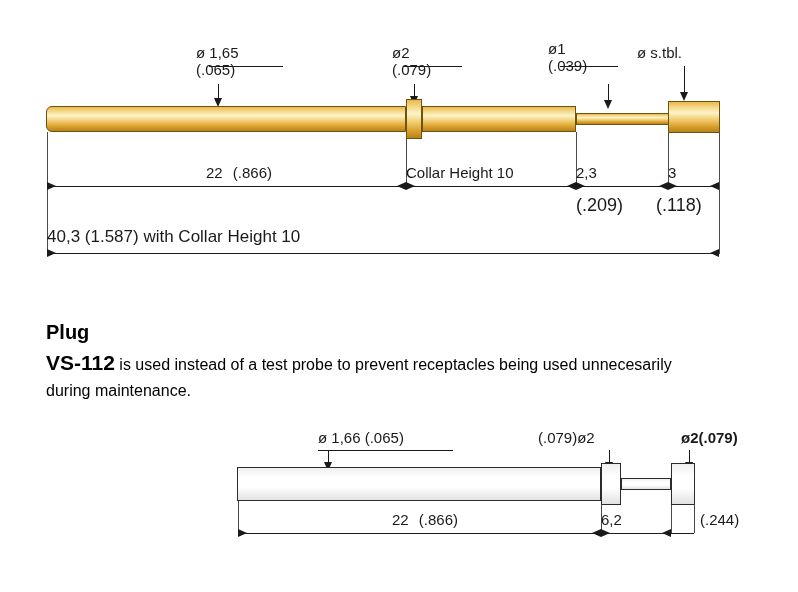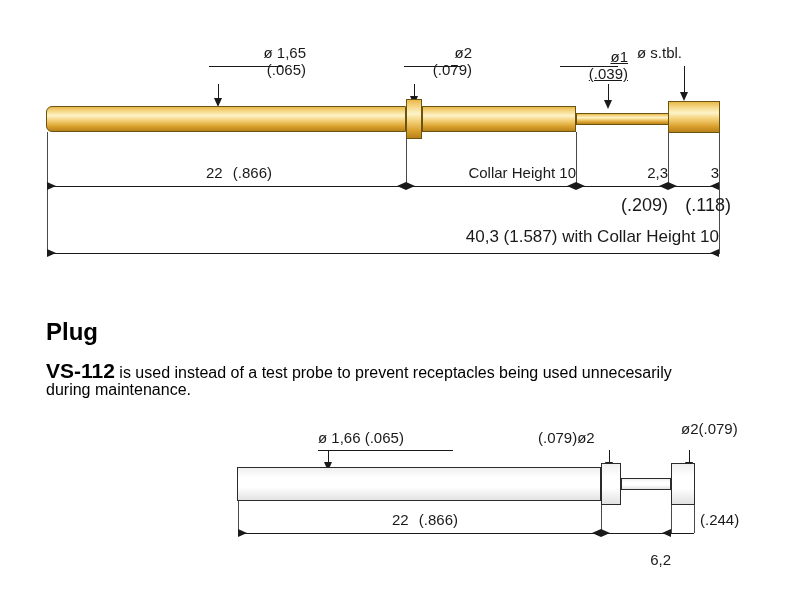--- a/index.html
+++ b/index.html
@@ -26,21 +26,21 @@
     white-space: nowrap;
     color: #1a1a1a;
   }
   .lbl.small {
     font-size: 18px;
   }
   .lbl.big {
     font-size: 17px;
   }
   .ctr {
-    text-align: right;
+    text-align: left;
   }
 
   
   .hline {
     position: absolute;
     height: 0;
     border-top: 1px solid #1a1a1a;
   }
   .vline {
     position: absolute;
@@ -104,28 +104,28 @@
   }
 
   
   #textblock {
     position: absolute;
     left: 46px;
     top: 318px;
     width: 660px;
   }
   .plug-title {
-    font-size: 24px;
+    font-size: 20px;
     font-weight: bold;
     line-height: 28px;
   }
   .plug-desc {
     font-size: 16px;
-    line-height: 17px;
-    margin-top: 16px;
+    line-height: 26px;
+    margin-top: 4px;
   }
   .plug-code {
     font-size: 21px;
     font-weight: bold;
   }
 </style>
 </head>
 <body>
 
 <div id="sheet">
@@ -142,21 +142,21 @@
     <div class="arrow down" style="left:214px; top:98px;"></div>
 
     <div class="lbl ctr" style="left:392px; top:44px; width:80px;">
       <div>ø2</div>
       <div>(.079)</div>
     </div>
     <div class="hline" style="left:404px; top:66px; width:58px;"></div>
     <div class="vline" style="left:414px; top:84px; height:16px;"></div>
     <div class="arrow down" style="left:410px; top:96px;"></div>
 
-    <div class="lbl ctr" style="left:548px; top:48px; width:80px;text-decoration:underline;">
+    <div class="lbl ctr" style="left:548px; top:40px; width:80px;">
       <div>ø1</div>
       <div>(.039)</div>
     </div>
     <div class="hline" style="left:560px; top:66px; width:58px;"></div>
     <div class="vline" style="left:608px; top:84px; height:20px;"></div>
     <div class="arrow down" style="left:604px; top:100px;"></div>
 
     <div class="lbl" style="left:637px; top:44px;">ø s.tbl.</div>
     <div class="vline" style="left:684px; top:66px; height:30px;"></div>
     <div class="arrow down" style="left:680px; top:92px;"></div>
@@ -219,21 +219,21 @@
 
     <div class="lbl" style="left:318px; top:429px;text-align:center;">ø 1,66  (.065)</div>
     <div class="hline" style="left:318px; top:450px; width:135px;"></div>
     <div class="vline" style="left:328px; top:450px; height:14px;"></div>
     <div class="arrow down" style="left:324px; top:462px;"></div>
 
     <div class="lbl" style="left:538px; top:429px;">(.079)ø2</div>
     <div class="vline" style="left:609px; top:450px; height:16px;"></div>
     <div class="arrow down" style="left:605px; top:462px;"></div>
 
-    <div class="lbl" style="left:681px; top:420px;">ø2(.079)</div>
+    <div class="lbl" style="left:681px; top:429px;font-weight:bold;">ø2(.079)</div>
     <div class="vline" style="left:689px; top:450px; height:16px;"></div>
     <div class="arrow down" style="left:685px; top:462px;"></div>
 
     <div class="whitebar" style="left:237px; top:467px; width:364px; height:34px;"></div>
     <div class="whitebar" style="left:601px; top:463px; width:20px; height:42px;"></div>
     <div class="whitebar" style="left:621px; top:478px; width:50px; height:12px;"></div>
     <div class="whitebar" style="left:671px; top:463px; width:24px; height:42px;"></div>
 
     <div class="vline thin" style="left:238px; top:501px; height:32px;"></div>
     <div class="vline thin" style="left:601px; top:505px; height:28px;"></div>
@@ -244,19 +244,19 @@
     <div class="arrow right" style="left:238px; top:529px;"></div>
     <div class="arrow left" style="left:592px; top:529px;"></div>
     <div class="lbl" style="left:392px; top:511px;">
       <span>22</span>
       <span class="small" style="margin-left:6px;">(.866)</span>
     </div>
 
     <div class="hline" style="left:601px; top:533px; width:70px;"></div>
     <div class="arrow right" style="left:601px; top:529px;"></div>
     <div class="arrow left" style="left:662px; top:529px;"></div>
-    <div class="lbl ctr" style="left:601px; top:511px; width:70px;margin-top:40px;">6,2</div>
+    <div class="lbl ctr" style="left:601px; top:511px; width:70px;">6,2</div>
 
     <div class="hline" style="left:671px; top:533px; width:23px;"></div>
     <div class="lbl" style="left:700px; top:511px;">(.244)</div>
   </div>
 
 </div>
 
 </body></html>

